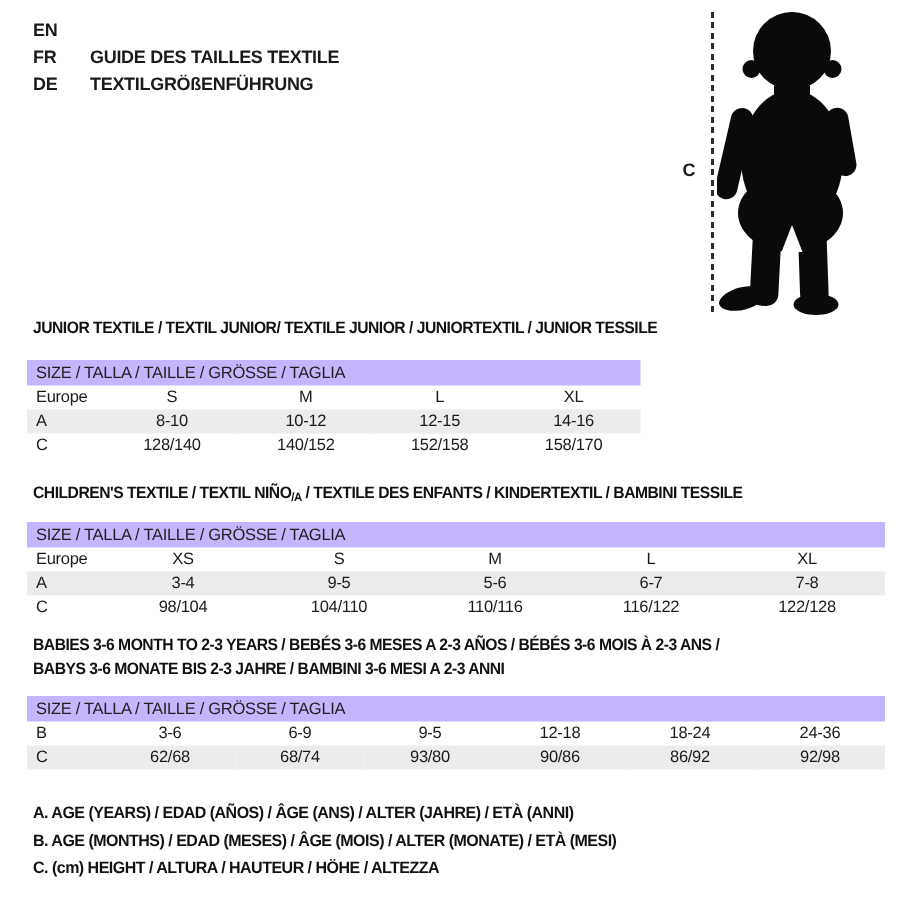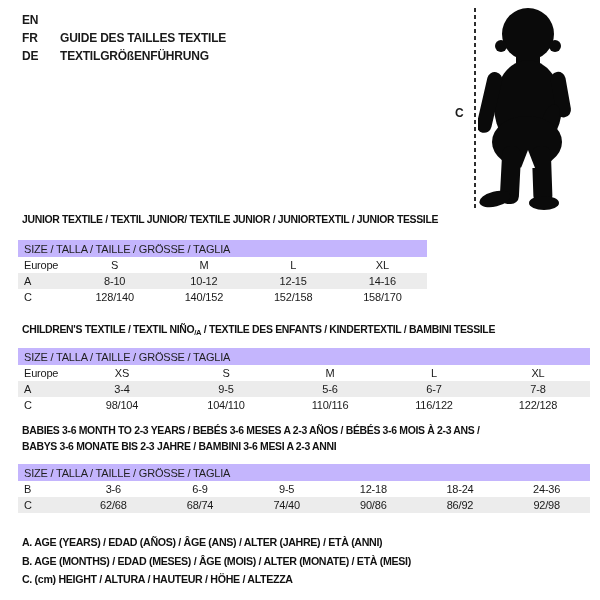--- a/index.html
+++ b/index.html
@@ -192,21 +192,21 @@
         <td>6-9</td>
         <td>9-5</td>
         <td>12-18</td>
         <td>18-24</td>
         <td>24-36</td>
       </tr>
       <tr>
         <td class="rowlab">C</td>
         <td>62/68</td>
         <td>68/74</td>
-        <td>74/40</td>
+        <td>93/80</td>
         <td>90/86</td>
         <td>86/92</td>
         <td>92/98</td>
       </tr>
     </tbody>
   </table>
 
   <div class="legend">
     <div>A. AGE (YEARS) / EDAD (AÑOS) / ÂGE (ANS) / ALTER (JAHRE) / ETÀ (ANNI)</div>
     <div>B. AGE (MONTHS) / EDAD (MESES) / ÂGE (MOIS) / ALTER (MONATE) / ETÀ (MESI)</div>

